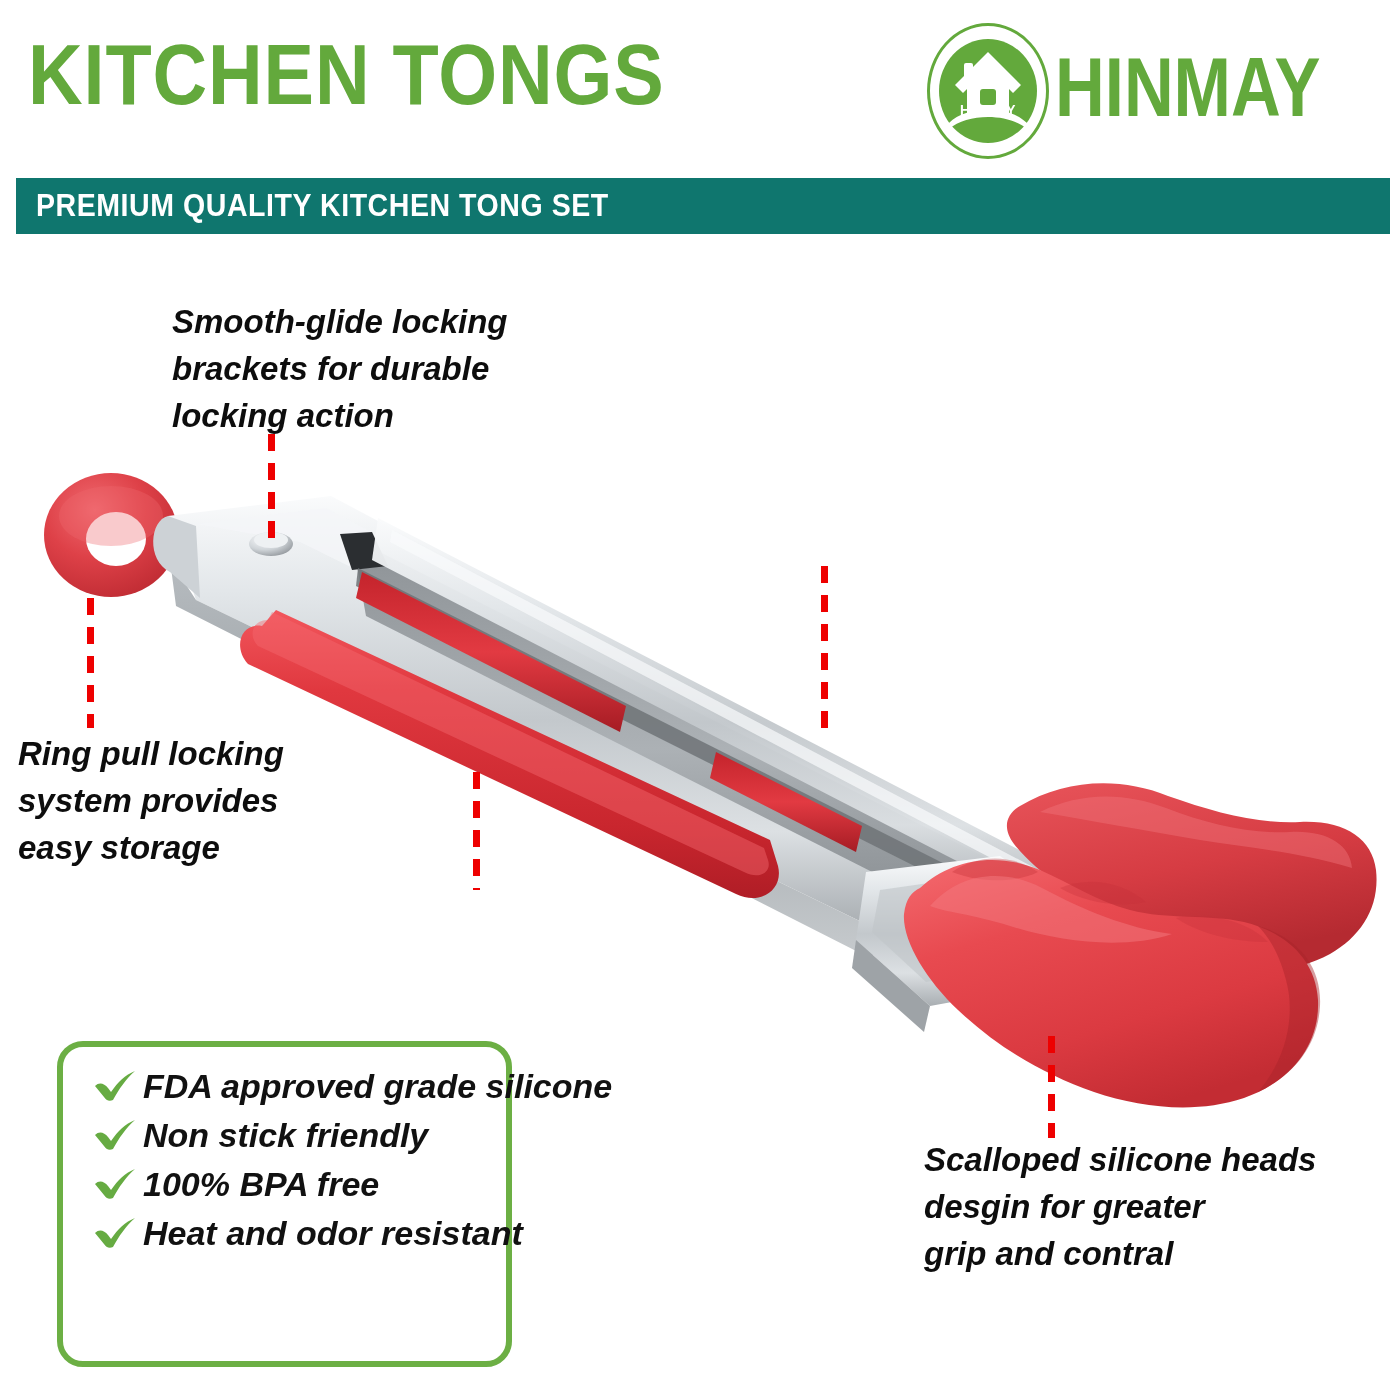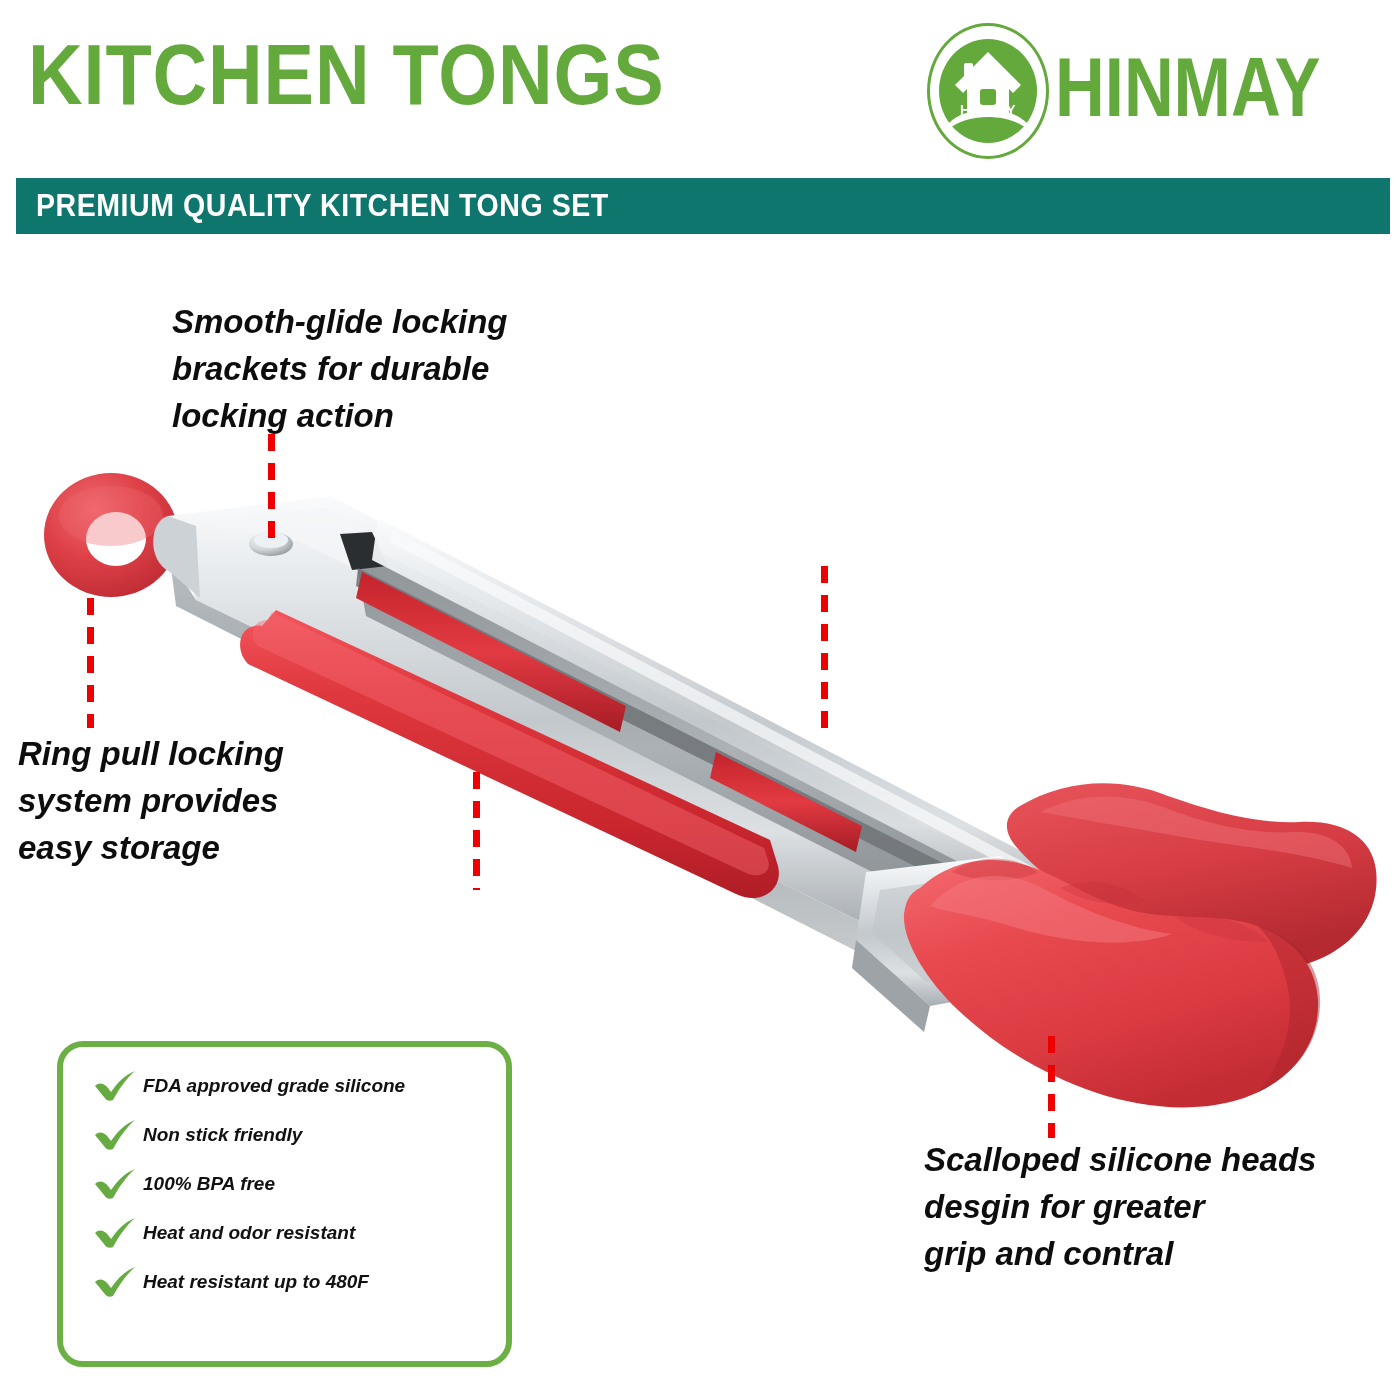--- a/index.html
+++ b/index.html
@@ -181,21 +181,21 @@
   }
   .feature-check {
     flex: 0 0 auto;
     width: 48px;
     height: 34px;
     margin-right: 4px;
   }
   .feature-label {
     font-style: italic;
     font-weight: bold;
-    font-size: 19px;
+    font-size: 34px;
     line-height: 32px;
     color: #111111;
     white-space: nowrap;
   }
 </style>
 </head>
 <body>
 
 <div id="page">
 
@@ -425,23 +425,17 @@
       </div>
 
 
       <div class="feature-row">
         <svg class="feature-check" viewBox="0 0 48 34">
           <path d="M4 17 C8 13, 13 14, 17 19 L20 23 C27 13, 34 6, 44 2 C35 10, 28 20, 22 31 C18 33, 15 31, 13 28 Z" fill="#66AB42"></path>
         </svg>
         <span class="feature-label">Heat and odor resistant</span>
       </div>
 
-      <div class="feature-row">
-        <svg class="feature-check" viewBox="0 0 48 34">
-          <path d="M4 17 C8 13, 13 14, 17 19 L20 23 C27 13, 34 6, 44 2 C35 10, 28 20, 22 31 C18 33, 15 31, 13 28 Z" fill="#66AB42"></path>
-        </svg>
-        <span class="feature-label">Heat resistant up to 480F</span>
-      </div>
 
     </div>
   </div>
 
 </div>
 
 </body></html>

